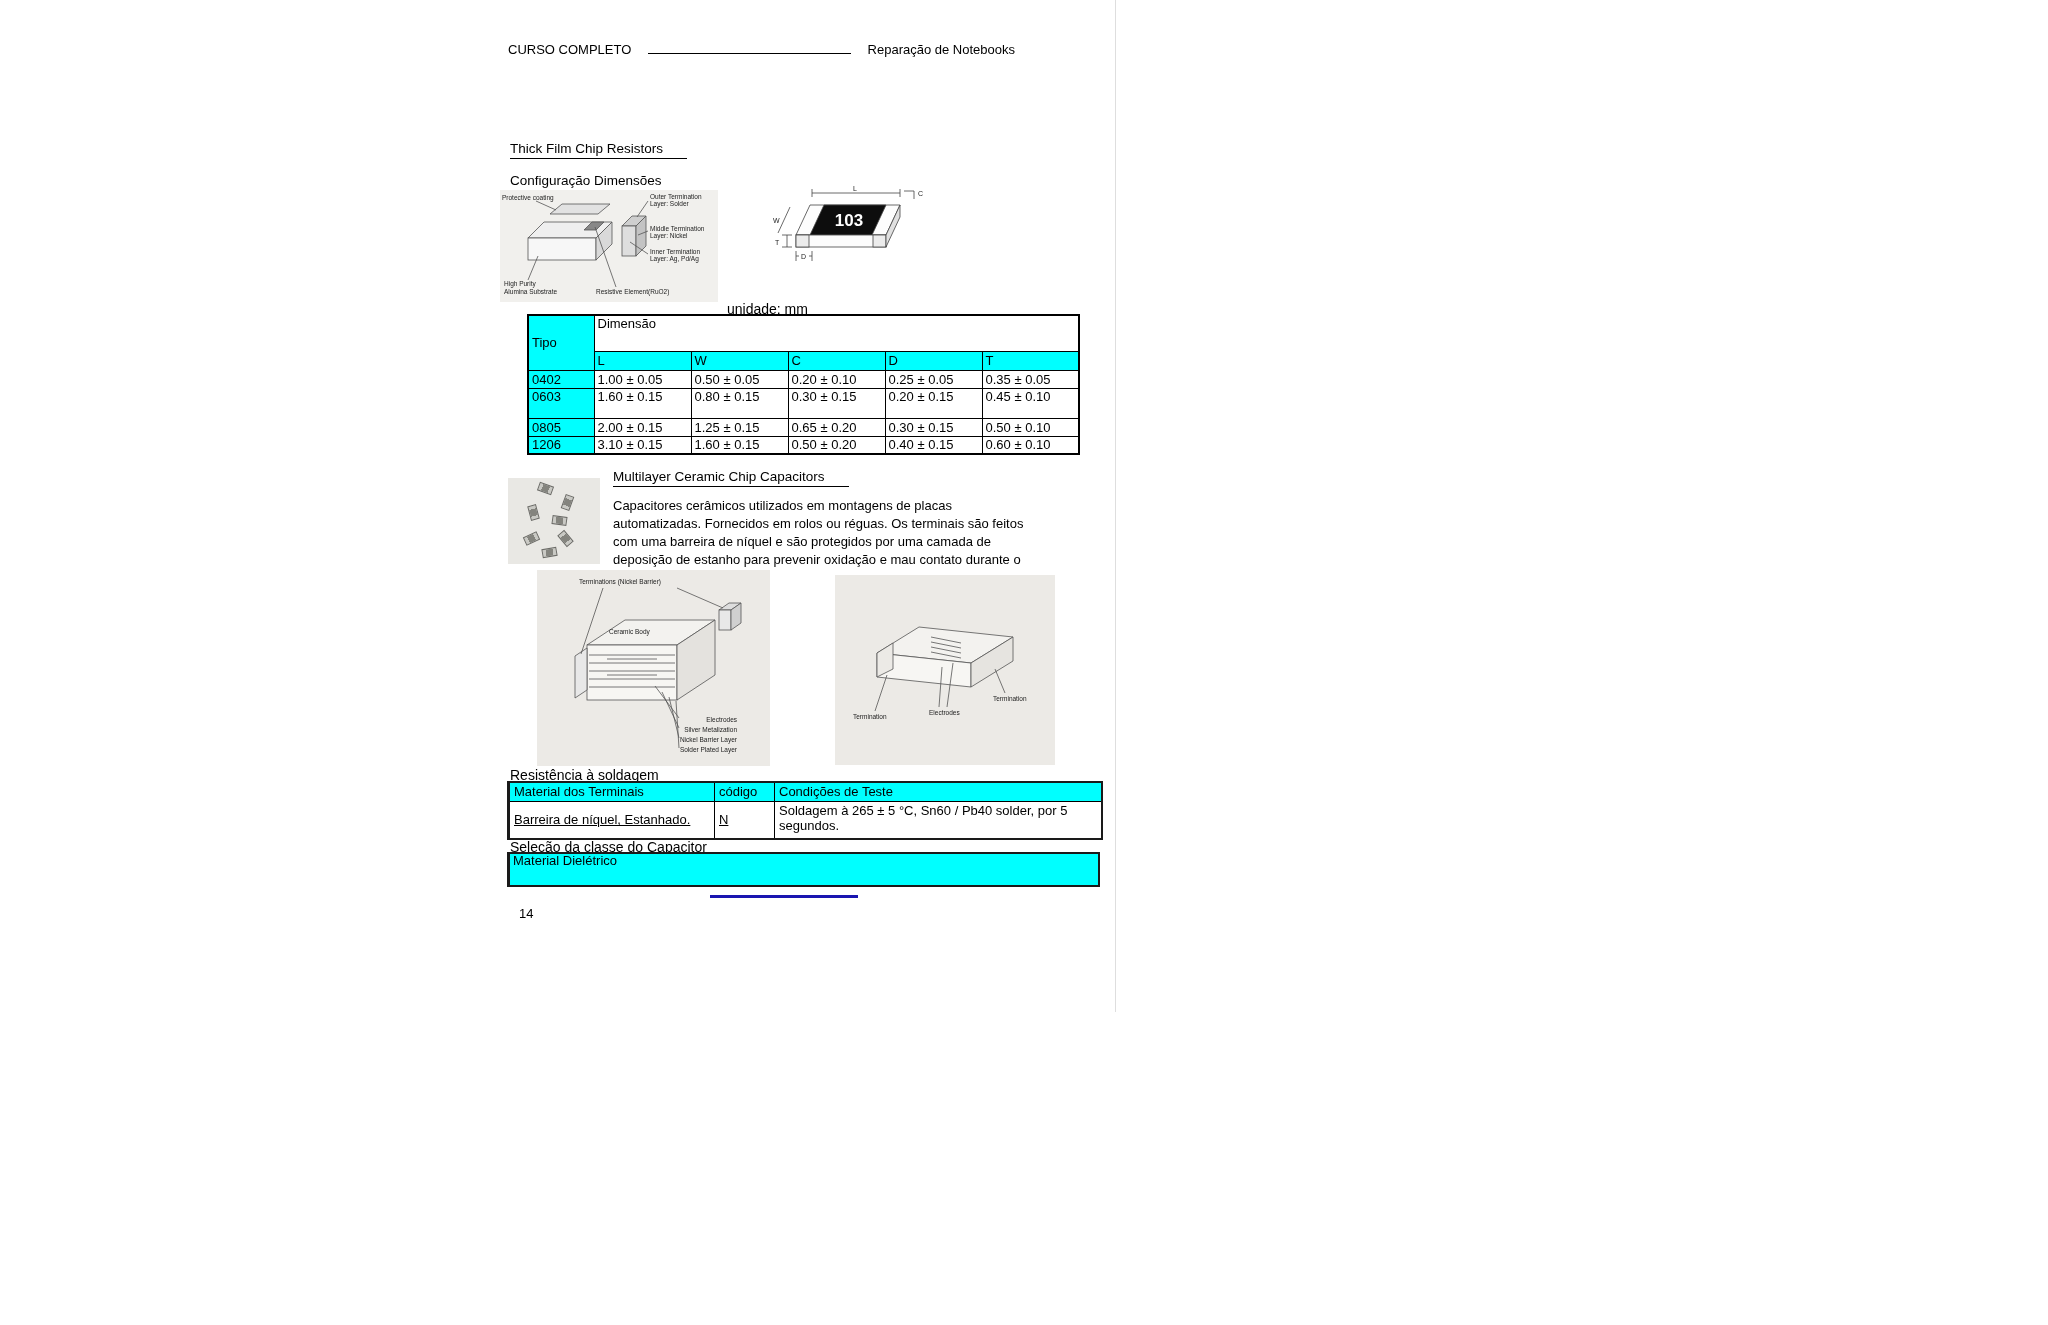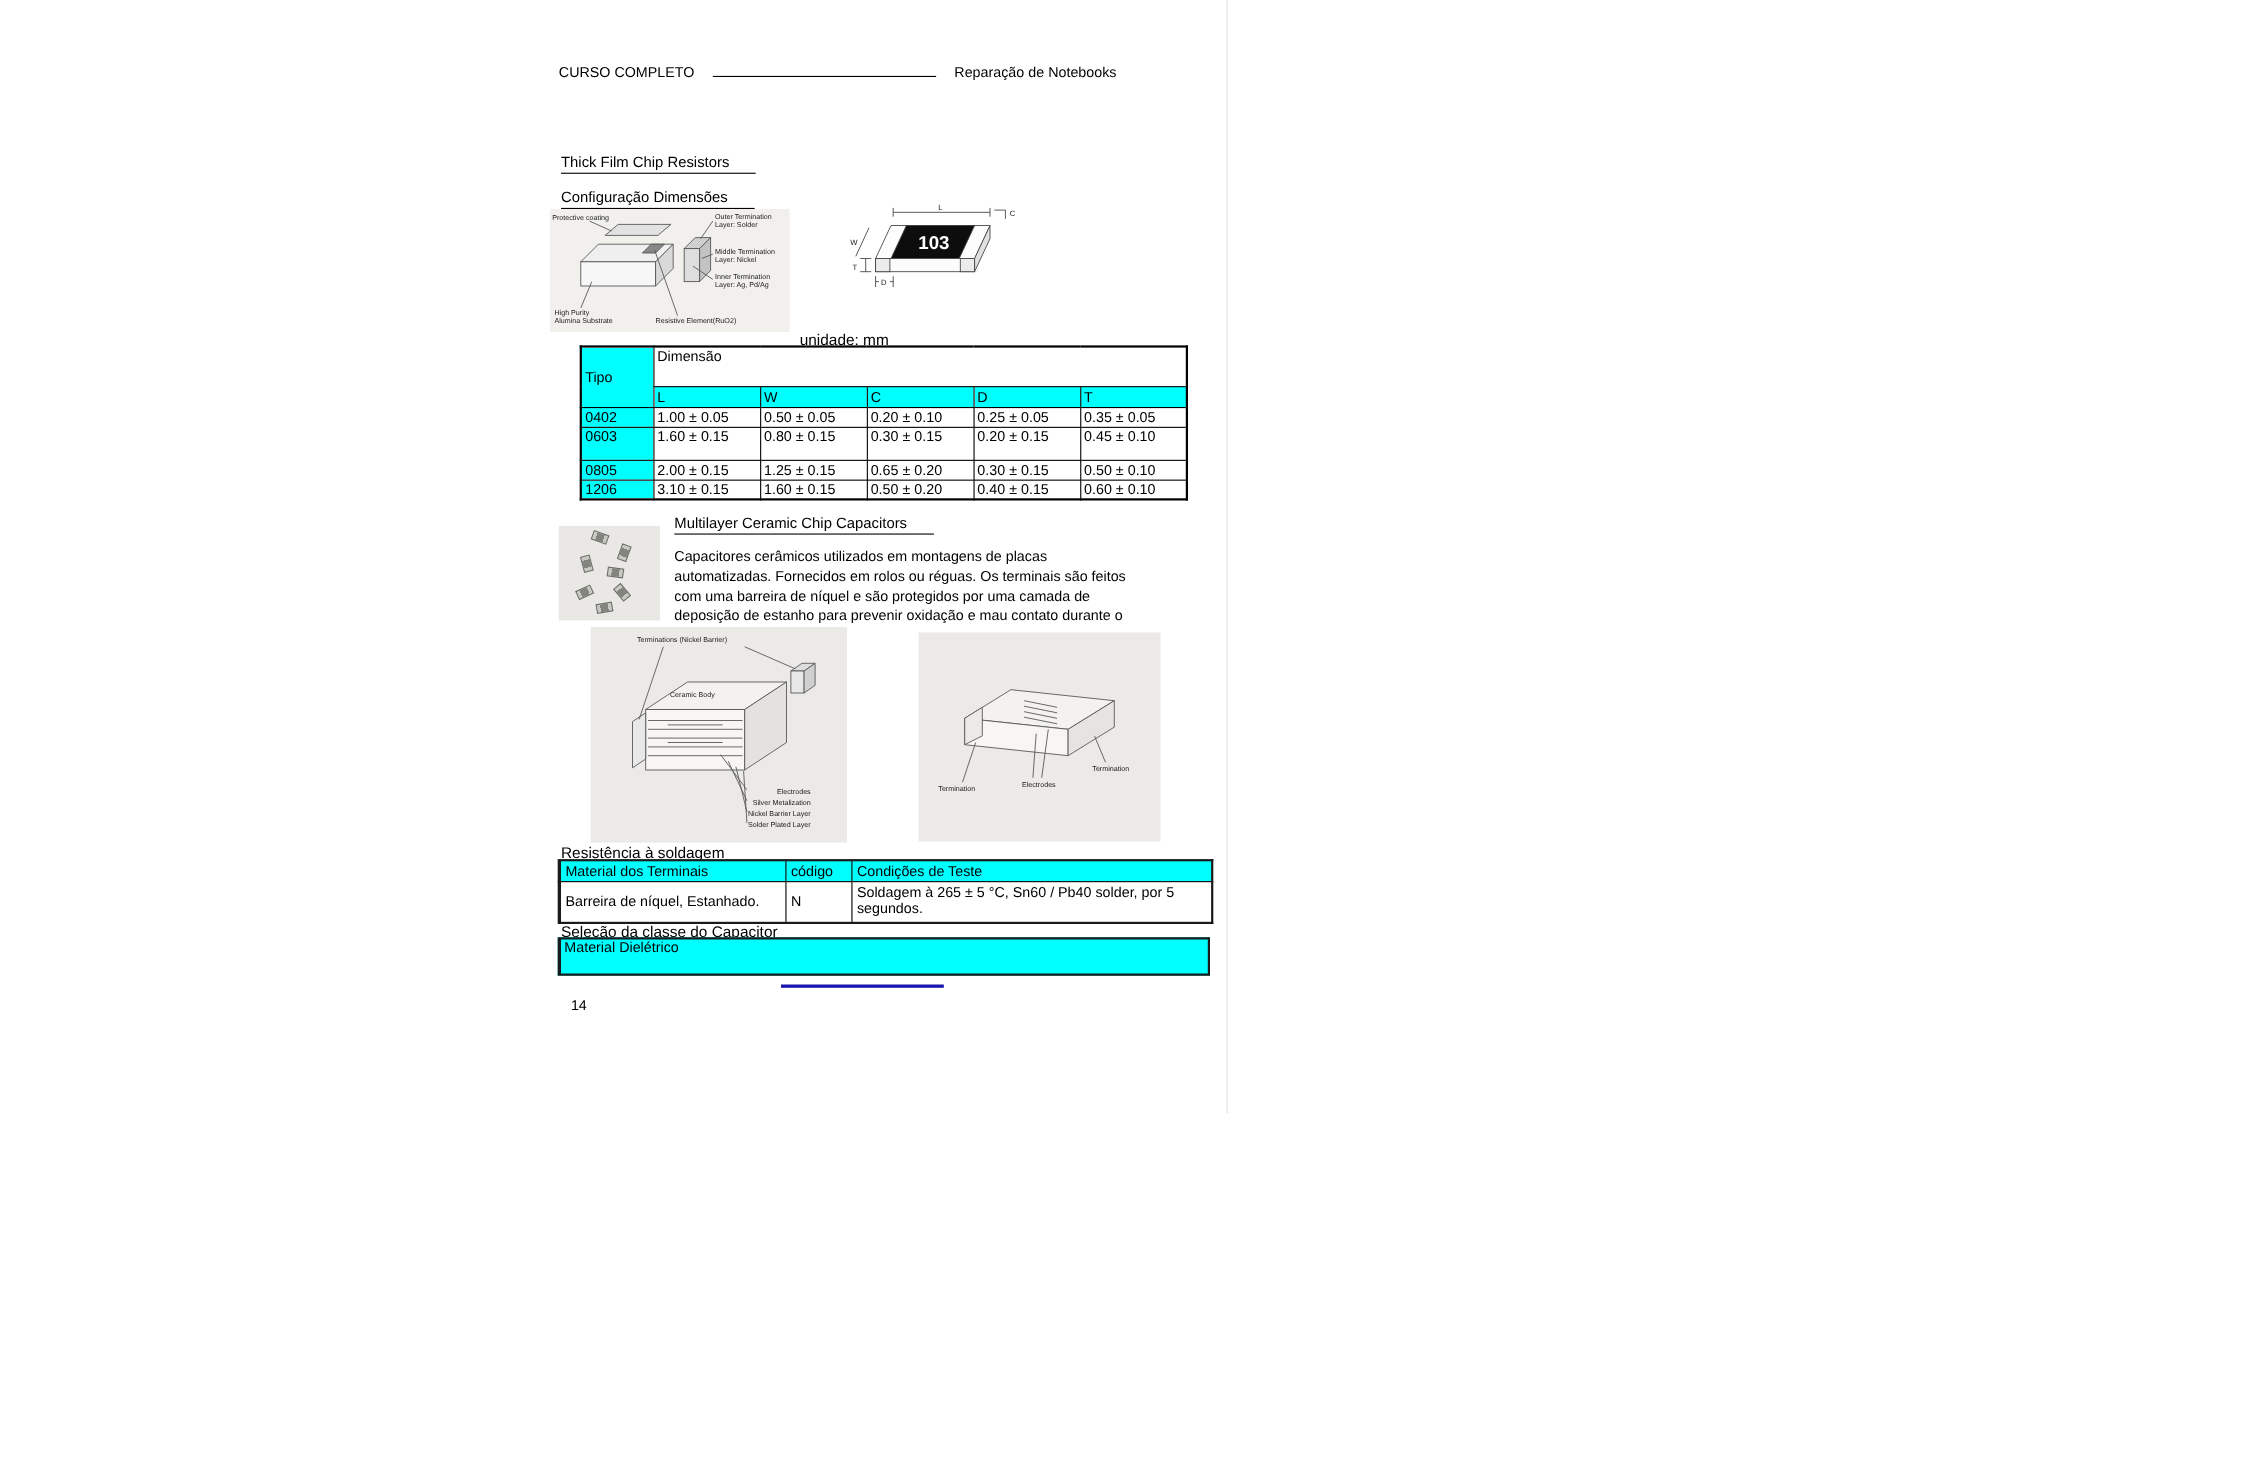--- a/index.html
+++ b/index.html
@@ -37,21 +37,21 @@
   .dim-table td { border: 1px solid #000; font-size: 13px; padding: 0 3px; vertical-align: middle; height: 18px; overflow: hidden; white-space: nowrap; }
   .dim-table td.dimensao-cell { height: 36px; vertical-align: top; }
   .dim-table tr.subhead td { height: 19px; }
   .dim-table tr.tall td { height: 30px; vertical-align: top; }
 
   
   table.solder-table { border-collapse: collapse; border: 2px solid #1a1a1a; border-left-width: 3px; table-layout: fixed; width: 593px; }
   .solder-table td { border: 1px solid #000; font-size: 13px; padding: 1px 4px; }
   .solder-table tr.head td { height: 19px; }
   .solder-table tr.body td { height: 38px; }
-  .solder-table td.v-mid { vertical-align: middle; }
+  .solder-table td.v-mid { vertical-align: middle; text-decoration: underline; }
   .solder-table td.v-top { vertical-align: top; }
 
   .cyan-bar {
     width: 593px; height: 35px;
     background: var(--header_cyan, #00ffff);
     border: 2px solid #1a1a1a; border-left-width: 3px;
     font-size: 13px; line-height: 14px; padding-left: 3px;
   }
 
   .para { font-size: 13px; line-height: 1.38; }
@@ -73,21 +73,21 @@
 
   svg text { font-family: "Liberation Sans", "DejaVu Sans", sans-serif; }
 </style>
 </head>
 <body>
 
 <div class="page">
 
   <div class="abs page-edge" style="left:1115px; top:0;"></div>
 
-  <div class="abs doc-header" style="left:508px; top:58px; width:507px;gap:16px;">
+  <div class="abs doc-header" style="left:508px; top:42px; width:507px;gap:16px;">
     <span>CURSO COMPLETO</span>
     <span class="header-line"></span>
     <span>Reparação de Notebooks</span>
   </div>
 
   <div class="abs" style="left:510px; top:139px;">
     <span class="h-underline">Thick Film Chip Resistors</span>
   </div>
   <div class="abs" style="left:510px; top:171px;">
     <span class="h-underline">Configuração Dimensões</span>

